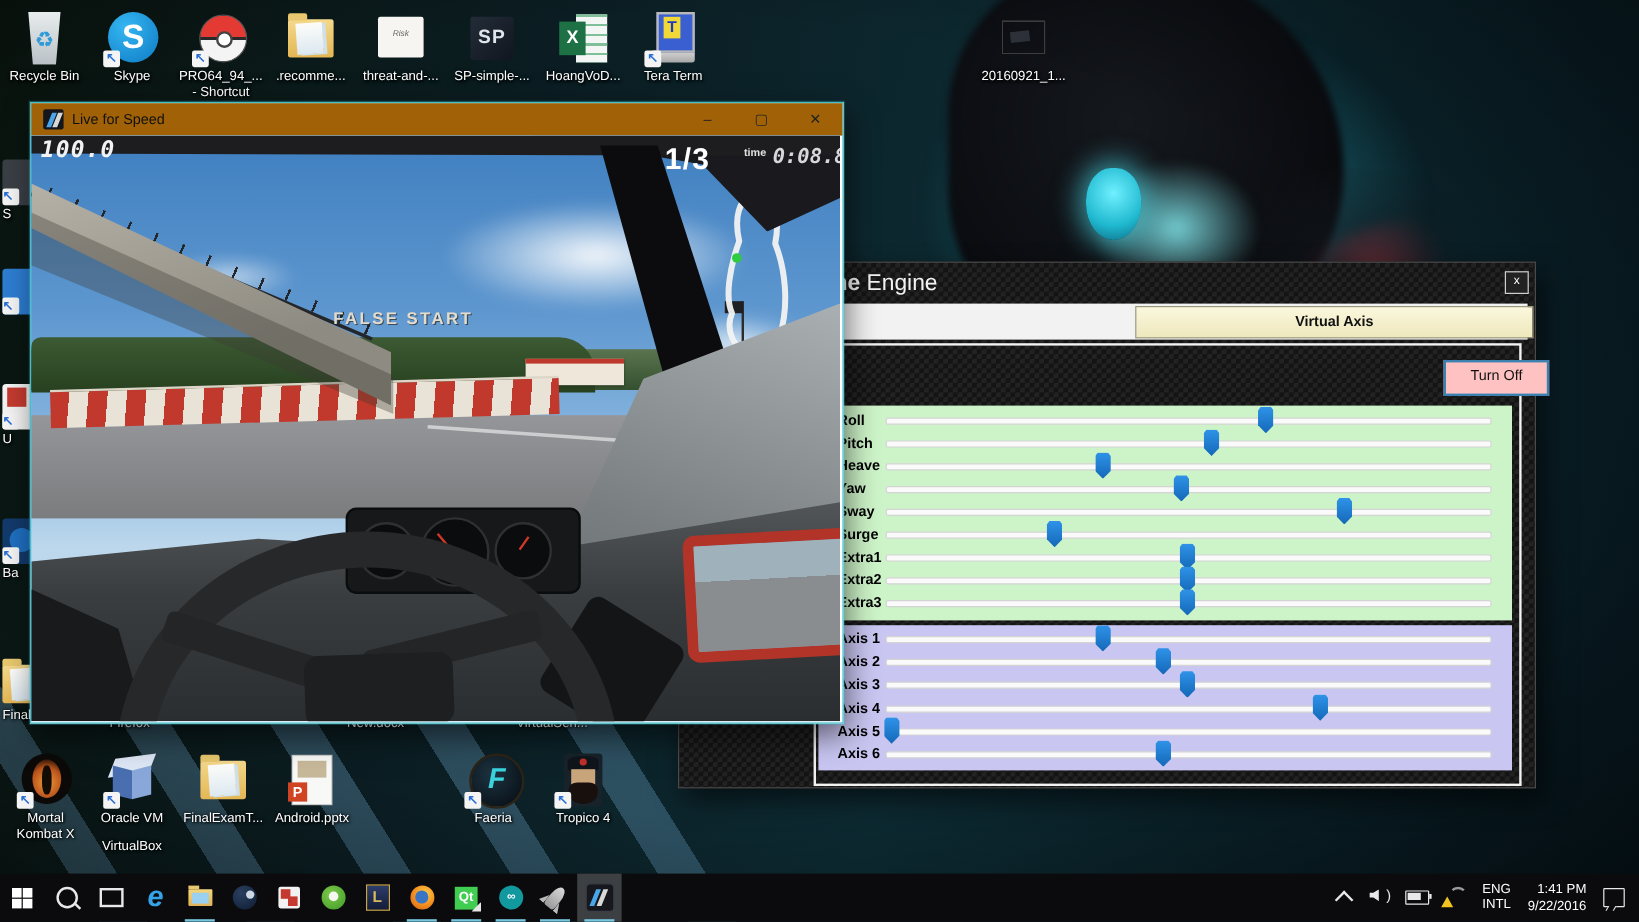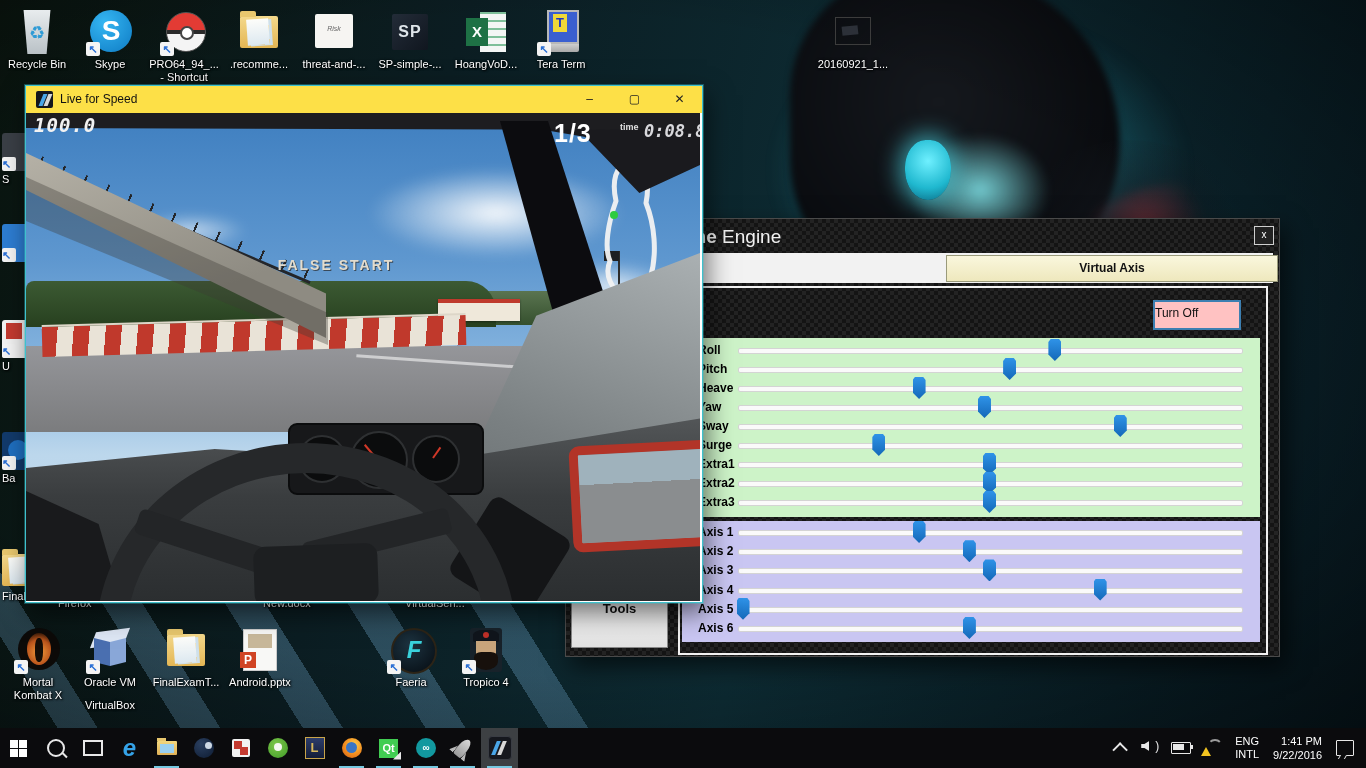--- a/index.html
+++ b/index.html
@@ -1,17 +1,17 @@
 <!DOCTYPE html>
 <html><head>
 <meta charset="utf-8">
 <style>
   html,body{margin:0;padding:0;width:1366px;height:768px;overflow:hidden;background:#06141a;
     font-family:"Liberation Sans",sans-serif;-webkit-font-smoothing:antialiased;}
-  .abs{position:absolute;}
+  .abs{position:absolute;text-align:center;}
 
   
   #wallpaper{position:absolute;inset:0;
     background:linear-gradient(105deg,#0a150f 0%,#0b1d22 30%,#0d2b33 58%,#081a22 100%);}
   .wp-glow1{position:absolute;left:700px;top:-40px;width:560px;height:420px;border-radius:50%;
     background:radial-gradient(closest-side,rgba(64,225,230,.55),rgba(40,160,180,.22) 55%,transparent 75%);filter:blur(6px);}
   .wp-glow2{position:absolute;left:880px;top:110px;width:200px;height:160px;border-radius:50%;
     background:radial-gradient(closest-side,rgba(140,250,255,.8),transparent 70%);filter:blur(4px);}
   .wp-fig{position:absolute;left:790px;top:-30px;width:330px;height:330px;border-radius:40% 55% 50% 45%;
     background:radial-gradient(circle at 45% 40%,#15181d,#090b0f 70%);filter:blur(3px);}
@@ -84,21 +84,21 @@
   .ic-tro .cap{position:absolute;left:3px;top:2px;width:26px;height:12px;background:#10151c;border-radius:40% 40% 10% 10%;}
   .ic-tro .star{position:absolute;left:13px;top:4px;width:6px;height:6px;background:#c03028;border-radius:50%;}
   .ic-tro .face{position:absolute;left:6px;top:13px;width:20px;height:14px;background:#c9a57c;}
   .ic-tro .beard{position:absolute;left:4px;top:24px;width:24px;height:18px;background:#17100c;border-radius:30% 30% 50% 50%;}
   .edge-sliver{position:absolute;width:40px;}
   .edge-box{width:38px;height:38px;position:relative;border-radius:3px;}
 
   
   #lfs{position:absolute;left:25px;top:85px;width:676px;height:516px;border:1px solid #3fc1cc;
     box-shadow:0 0 0 1px rgba(63,193,204,.35),4px 10px 24px rgba(0,0,0,.55);background:#fff;z-index:30;}
-  #lfs-titlebar{position:absolute;left:0;top:0;right:0;height:27px;background:#fde047;}
+  #lfs-titlebar{position:absolute;left:0;top:0;right:0;height:27px;background:#a16207;}
   .lfs-ticon{position:absolute;left:10px;top:5px;width:17px;height:17px;background:#14161c;border-radius:2px;overflow:hidden;}
   .lfs-ticon i{position:absolute;top:3px;width:4px;height:12px;background:#4aa6e8;transform:skewX(-22deg);}
   .lfs-ticon i.b{left:5px;}
   .lfs-ticon i.c{left:10px;background:#d8d8d8;}
   .lfs-title{position:absolute;left:34px;top:6px;font-size:12px;color:#111;}
   .capbtn{position:absolute;top:0;width:45px;height:27px;text-align:center;line-height:27px;font-size:12px;color:#222;}
   #lfs-content{position:absolute;left:0;top:27px;width:674px;height:488px;overflow:hidden;background:#6aa3d8;}
   .sky{position:absolute;inset:0;background:linear-gradient(180deg,#3f7fc0 0%,#5e97cf 30%,#8fbbe2 56%,#bcd7ec 70%,#c8dff0 100%);}
   .cloud{position:absolute;border-radius:50%;filter:blur(6px);background:radial-gradient(closest-side,rgba(255,255,255,.95),rgba(255,255,255,0) 75%);}
   .hills{position:absolute;left:0;top:178px;width:674px;height:34px;background:linear-gradient(180deg,#5a7450,#35502e);}
@@ -170,22 +170,22 @@
     color:#fff;font-size:10px;text-align:center;line-height:16px;}
   .ge-tabstrip{position:absolute;left:6px;top:34px;width:701px;height:30px;background:#f2f2f2;}
   .ge-tab{position:absolute;top:2px;height:25px;text-align:center;font-size:12px;font-weight:bold;color:#111;
     line-height:25px;border:1px solid #8a8a8a;}
   .ge-tab1{left:4px;width:360px;background:linear-gradient(180deg,#fdfdfd,#d9d9d9);}
   .ge-tab2{left:374px;width:330px;background:linear-gradient(180deg,#faf7dd,#eee8bd);border-color:#9a9a7a;}
   .ge-frame{position:absolute;left:112px;top:67px;width:586px;height:365px;border:2px solid #f2f2f2;}
   .ge-header{position:absolute;left:0;top:0;width:582px;height:50px;}
   .ge-htext{position:absolute;left:0;top:17px;width:500px;text-align:center;color:#fff;font-size:13px;font-weight:bold;}
   .ge-htext span{margin:0 10px;}
-  .ge-turnoff{position:absolute;left:473px;top:12px;width:84px;height:26px;background:#ffc2c2;border:2px solid #3c7fb1;
-    color:#111;font-size:12px;text-align:left;line-height:22px;}
+  .ge-turnoff{position:absolute;left:523px;top:12px;width:84px;height:26px;background:#ffc2c2;border:2px solid #3c7fb1;
+    color:#111;font-size:12px;text-align:center;line-height:22px;}
   .ge-green{position:absolute;left:2px;top:50px;width:578px;height:179px;background:#cdf3c8;}
   .ge-purple{position:absolute;left:2px;top:233px;width:578px;height:121px;background:#c9c6f2;}
   .ax-row{position:absolute;left:0;width:578px;height:20px;}
   .ax-label{position:absolute;left:16px;top:3px;font-size:12px;font-weight:bold;color:#000;}
   .ax-track{position:absolute;left:56px;top:8px;width:503px;height:4px;background:#fafafa;border:1px solid #d4d4d4;border-radius:2px;}
   .ax-thumb{position:absolute;top:-1px;width:13px;height:22px;background:linear-gradient(180deg,#2f93e8,#1468b8);
     clip-path:polygon(0 14%,18% 0,82% 0,100% 14%,100% 70%,50% 100%,0 70%);}
   .ge-tools{position:absolute;left:5px;top:367px;width:97px;height:62px;background:linear-gradient(180deg,#fafafa,#e2e2e2);
     border:1px solid #888;color:#111;font-size:13px;font-weight:bold;text-align:center;padding-top:14px;box-sizing:border-box;}
 
@@ -503,21 +503,20 @@
           <div class="ax-track"></div>
           <div class="ax-thumb" style="left: 54.53px;"></div>
         </div>
         <div class="ax-row" style="top: 97px;">
           <span class="ax-label">Axis 6</span>
           <div class="ax-track"></div>
           <div class="ax-thumb" style="left: 280.88px;"></div>
         </div>
       </div>
   </div>
-  <div class="ge-tools">Tools</div>
 </div>
 
 <div id="lfs">
   <div id="lfs-titlebar">
     <div class="lfs-ticon">
         <i class="b"></i>
         <i class="c"></i>
       </div>
     <span class="lfs-title">Live for Speed</span>
     <div class="capbtn" style="right:90px;">–</div>

